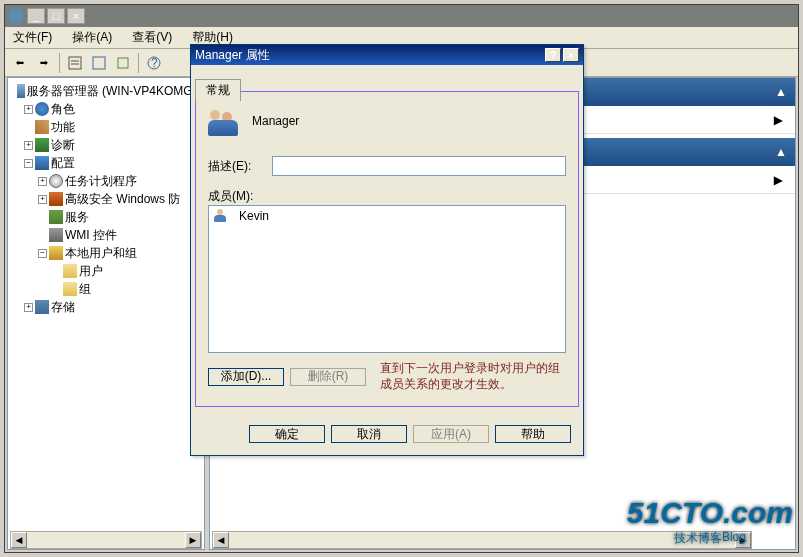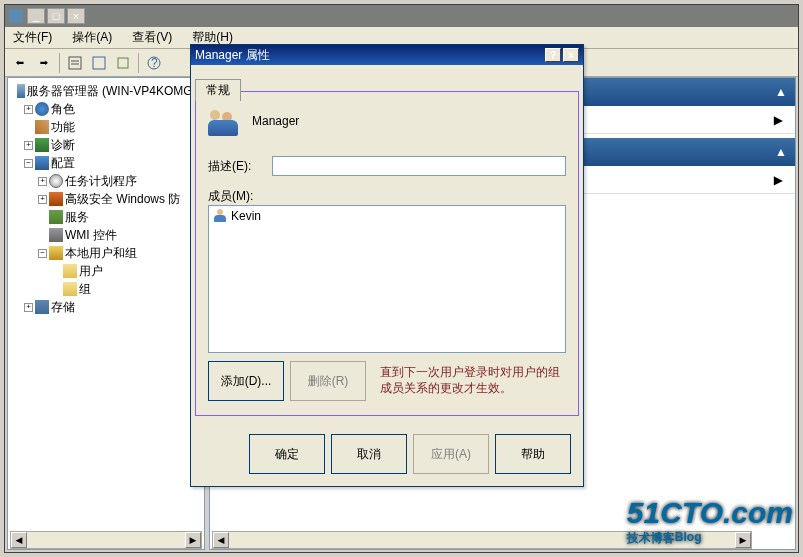--- a/index.html
+++ b/index.html
@@ -57,21 +57,21 @@
 
 .hscroll { position: absolute; left: 10px; bottom: 8px; height: 18px; background: #ece9d8; border: 1px solid #aca899; display: flex; align-items: center; }
 .hscroll.hs1 { width: 192px; }
 .hscroll.hs2 { left: 212px; width: 540px; }
 .sbtn { width: 16px; height: 16px; background: #d4d0c8; border: 1px solid #fff; border-right-color: #808080; border-bottom-color: #808080; display: flex; align-items: center; justify-content: center; font-size: 9px; }
 .strack { flex: 1; background: #ece9d8; }
 
 
 .watermark { position: absolute; right: 10px; bottom: 10px; color: #0369a1; text-shadow: 0 0 4px #000; font-family: Georgia, serif; }
 .wm-big { font-size: 30px; font-style: italic; font-weight: bold; }
-.wm-small { font-size: 12px; display:flex; justify-content:flex-start;font-weight:bold; }
+.wm-small { font-size: 12px; display:flex; justify-content:center; }
 
 
 .dialog { position: absolute; left: 190px; top: 44px; width: 394px; background: #ece9d8; border: 1px solid #003c74; box-shadow: 2px 2px 3px rgba(0,0,0,0.2); }
 .dlg-title { height: 20px; background: linear-gradient(#0a246a, #1e5bb8); color: #fff; display: flex; align-items: center; padding: 0 4px; font-size: 12px; }
 .dlg-title-text { flex: 1; font-family: SimSun, sans-serif; }
 .dlg-btns { display: flex; gap: 2px; }
 .dlg-btn { width: 16px; height: 14px; background: #ece9d8; border: 1px solid #fff; border-right-color:#404040; border-bottom-color:#404040; display: flex; align-items: center; justify-content: center; font-size: 10px; font-weight: bold; font-family: Tahoma, sans-serif; }
 .tabstrip { padding: 4px 4px 0 4px; background: #ece9d8; }
 .tab { display: inline-block; padding: 2px 10px; background: #ece9d8; border: 1px solid #919b9c; border-bottom: none; position: relative; top: 10px; }
 .tabpanel { margin: 0 4px 8px 4px; background: #ece9d8; border: 1px solid #8b5cf6; padding: 14px 12px; }
@@ -79,26 +79,26 @@
 .grp-icon { width: 30px; height: 30px; position: relative; }
 .grp-icon .head { position:absolute; width:10px; height:10px; border-radius:50%; }
 .grp-icon .h1 { left:2px; top:4px; background:#e0c090; }
 .grp-icon .h2 { left:14px; top:6px; background:#e0b080; }
 .grp-icon .body { position:absolute; left:0; top:14px; width:30px; height:16px; background:linear-gradient(#4a80c0,#2d5a9c); border-radius: 6px 6px 2px 2px; }
 .grp-name { font-size: 12px; }
 .field-row { display: flex; align-items: center; margin-bottom: 12px; margin-top: 20px; }
 .field-label { width: 64px; }
 .txt-input { flex: 1; height: 20px; border: 1px solid #7f9db9; background: #fff; padding: 0 4px; }
 .members-box { height: 148px; border: 1px solid #7f9db9; background: #fff; padding: 2px; overflow: auto; }
-.member-item { display: flex; align-items: center; gap: 4px; padding: 1px 2px; }
+.member-item { display: flex; align-items: center; gap: 12px; padding: 1px 2px; }
 .member-icon { width: 14px; height: 14px; }
 .member-icon .mh { width:6px; height:6px; background:#e0c090; border-radius:50%; margin:0 auto; }
 .member-icon .mb { width:12px; height:7px; background:#4a80c0; border-radius:4px 4px 1px 1px; margin:0 auto; }
 .btn-row { display: flex; align-items: center; gap: 6px; margin-top: 8px; }
-.btn { height: 40px; padding: 0 2px; min-width: 76px; background: #ece9d8; border: 1px solid #003c74; display: inline-flex; align-items: center; justify-content: center; }
+.btn { height: 18px; padding: 0 2px; min-width: 76px; background: #ece9d8; border: 1px solid #003c74; display: inline-flex; align-items: center; justify-content: center; }
 .btn.disabled { color: #808080; border-color: #aca899; }
 .note { font-size: 12px; color: #7f1d1d; line-height: 1.3; }
 .dlg-footer { display: flex; justify-content: flex-end; gap: 6px; padding: 10px 12px 12px 12px; }
 </style>
 </head>
 <body>
 
 <div class="main-window">
   <div class="titlebar">
     <span class="titlebar-icon"></span>

